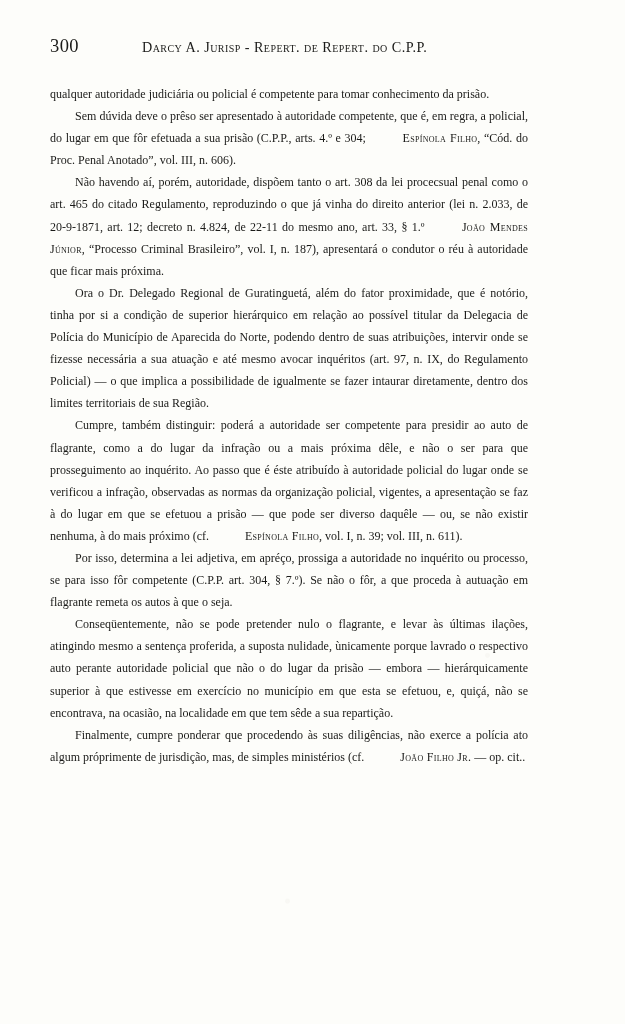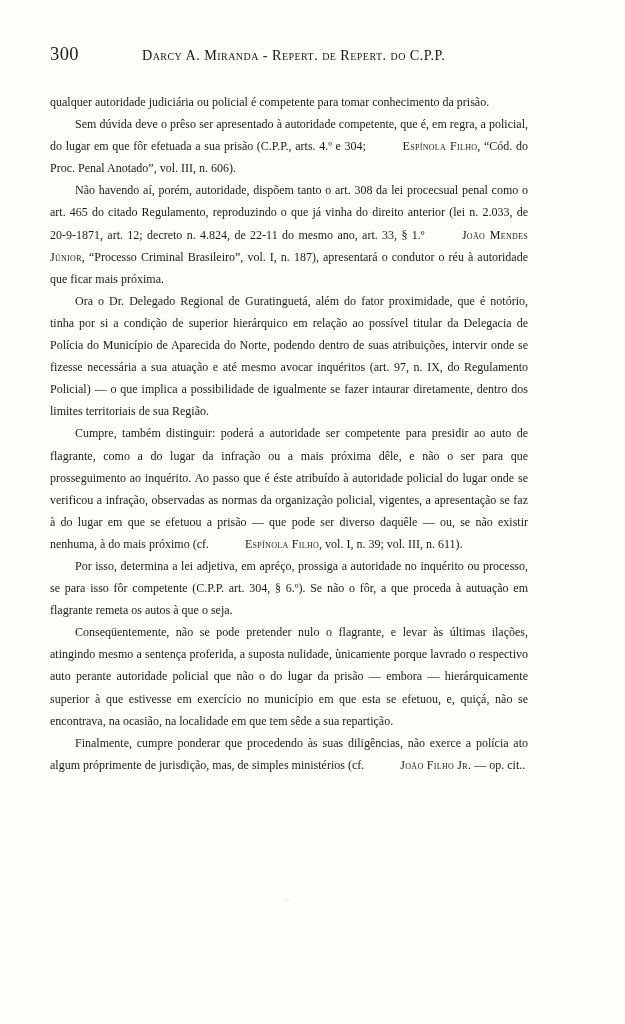--- a/index.html
+++ b/index.html
@@ -20,21 +20,21 @@
     height: 1024px;
     background: #fdfdfa;
     background-image:
       radial-gradient(circle at 12% 22%, rgba(160,150,130,0.055) 0 2px, rgba(0,0,0,0) 3px),
       radial-gradient(circle at 78% 64%, rgba(160,150,130,0.05) 0 2px, rgba(0,0,0,0) 3px),
       radial-gradient(circle at 46% 88%, rgba(160,150,130,0.05) 0 2px, rgba(0,0,0,0) 3px);
   }
   .content {
     position: absolute;
     left: 50px;
-    top: 44px;
+    top: 36px;
     width: 478px;
   }
   .header {
     display: flex;
     align-items: baseline;
     margin-bottom: 26px;
   }
   .folio {
     font-size: 18.5px;
     letter-spacing: 0.4px;
@@ -71,31 +71,31 @@
 </style>
 </head>
 <body>
 
 <div class="page">
   <div class="content">
 
     <div class="header">
       <div class="folio">300</div>
       <div class="running-head">
-        <span class="sc">Darcy A. Miranda</span>
+        <span class="sc">Darcy A. Jurisp</span>
         <span>-</span>
         <span class="sc">Repert. de Repert. do C.P.P.</span>
       </div>
     </div>
 
     <div class="body-text" id="body-text">
         <p class="">qualquer autoridade judiciária ou policial é competente para tomar conhecimento da prisão.</p>
         <p class="ind">Sem dúvida deve o prêso ser apresentado à autoridade competente, que é, em regra, a policial, do lugar em que fôr efetuada a sua prisão (C.P.P., arts. 4.º e 304; <span class="caps">Espínola Filho</span>, “Cód. do Proc. Penal Anotado”, vol. III, n. 606).</p>
         <p class="ind">Não havendo aí, porém, autoridade, dispõem tanto o art. 308 da lei procecsual penal como o art. 465 do citado Regulamento, reproduzindo o que já vinha do direito anterior (lei n. 2.033, de 20-9-1871, art. 12; decreto n. 4.824, de 22-11 do mesmo ano, art. 33, § 1.º <span class="caps">João Mendes Júnior</span>, “Processo Criminal Brasileiro”, vol. I, n. 187), apresentará o condutor o réu à autoridade que ficar mais próxima.</p>
         <p class="ind">Ora o Dr. Delegado Regional de Guratinguetá, além do fator proximidade, que é notório, tinha por si a condição de superior hierárquico em relação ao possível titular da Delegacia de Polícia do Município de Aparecida do Norte, podendo dentro de suas atribuições, intervir onde se fizesse necessária a sua atuação e até mesmo avocar inquéritos (art. 97, n. IX, do Regulamento Policial) — o que implica a possibilidade de igualmente se fazer intaurar diretamente, dentro dos limites territoriais de sua Região.</p>
         <p class="ind">Cumpre, também distinguir: poderá a autoridade ser competente para presidir ao auto de flagrante, como a do lugar da infração ou a mais próxima dêle, e não o ser para que prosseguimento ao inquérito. Ao passo que é éste atribuído à autoridade policial do lugar onde se verificou a infração, observadas as normas da organização policial, vigentes, a apresentação se faz à do lugar em que se efetuou a prisão — que pode ser diverso daquêle — ou, se não existir nenhuma, à do mais próximo (cf. <span class="caps">Espínola Filho</span>, vol. I, n. 39; vol. III, n. 611).</p>
-        <p class="ind">Por isso, determina a lei adjetiva, em apréço, prossiga a autoridade no inquérito ou processo, se para isso fôr competente (C.P.P. art. 304, § 6.º). Se não o fôr, a que proceda à autuação em flagrante remeta os autos à que o seja.</p>
+        <p class="ind">Por isso, determina a lei adjetiva, em apréço, prossiga a autoridade no inquérito ou processo, se para isso fôr competente (C.P.P. art. 304, § 7.º). Se não o fôr, a que proceda à autuação em flagrante remeta os autos à que o seja.</p>
         <p class="ind">Conseqüentemente, não se pode pretender nulo o flagrante, e levar às últimas ilações, atingindo mesmo a sentença proferida, a suposta nulidade, ùnicamente porque lavrado o respectivo auto perante autoridade policial que não o do lugar da prisão — embora — hierárquicamente superior à que estivesse em exercício no município em que esta se efetuou, e, quiçá, não se encontrava, na ocasião, na localidade em que tem sêde a sua repartição.</p>
         <p class="ind">Finalmente, cumpre ponderar que procedendo às suas diligências, não exerce a polícia ato algum próprimente de jurisdição, mas, de simples ministérios (cf. <span class="caps">João Filho Jr.</span> — op. cit..</p>
       </div>
 
   </div>
 </div>
 
 </body></html>

